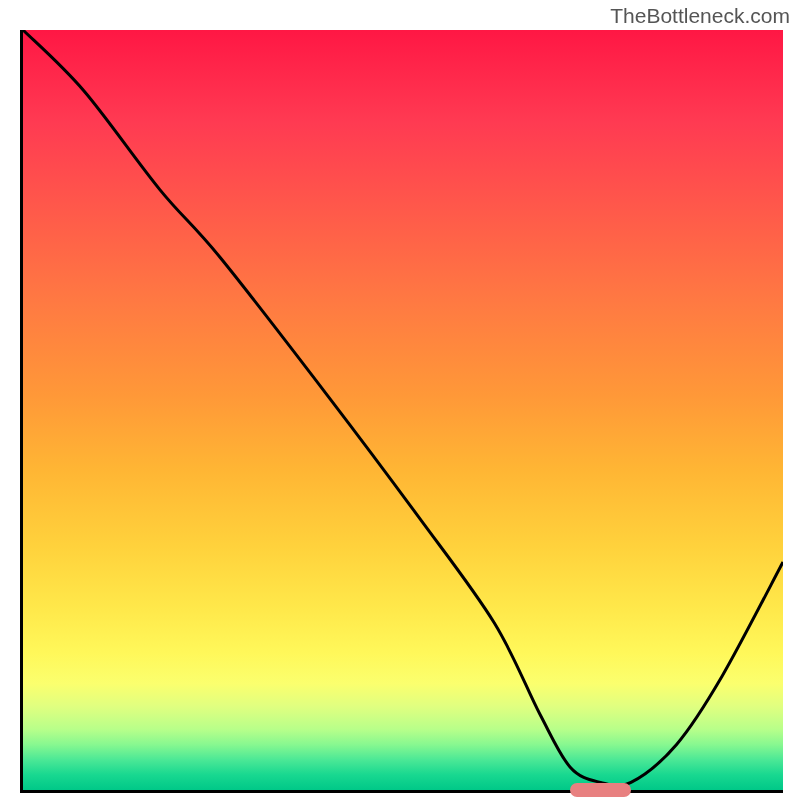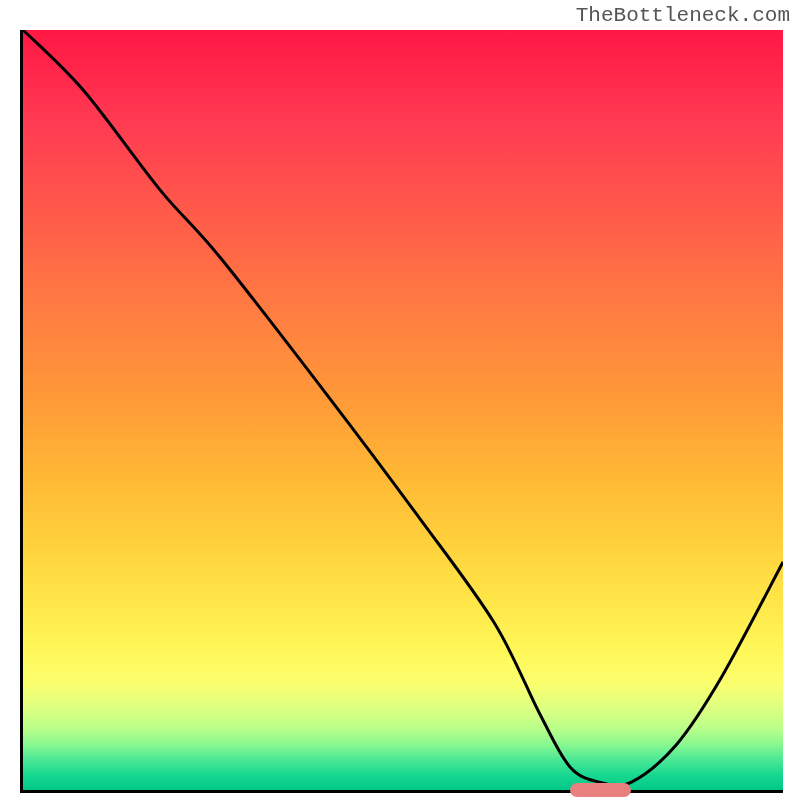--- a/index.html
+++ b/index.html
@@ -13,21 +13,21 @@
     position: relative;
     width: 800px;
     height: 800px;
   }
   .watermark {
     position: absolute;
     top: 4px;
     right: 10px;
     font-size: 21px;
     color: #555555;
-    font-family: Liberation Mono, monospace;
+    font-family: Liberation Sans, sans-serif;
     z-index: 10;
   }
   .chart-area {
     position: absolute;
     top: 30px;
     left: 20px;
     width: 760px;
     height: 760px;
     border-left: 3px solid black;
     border-bottom: 3px solid black;

